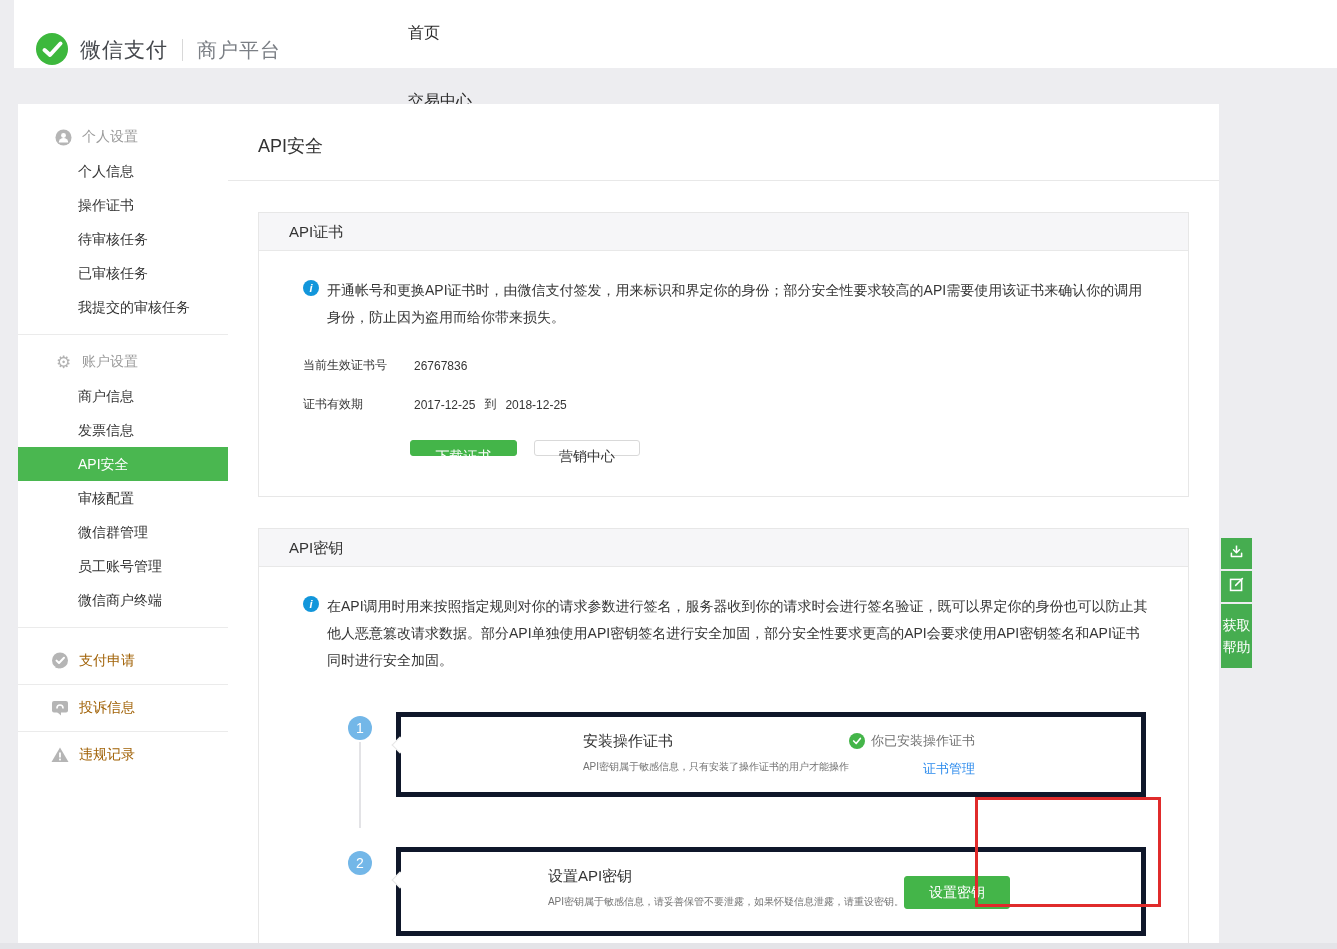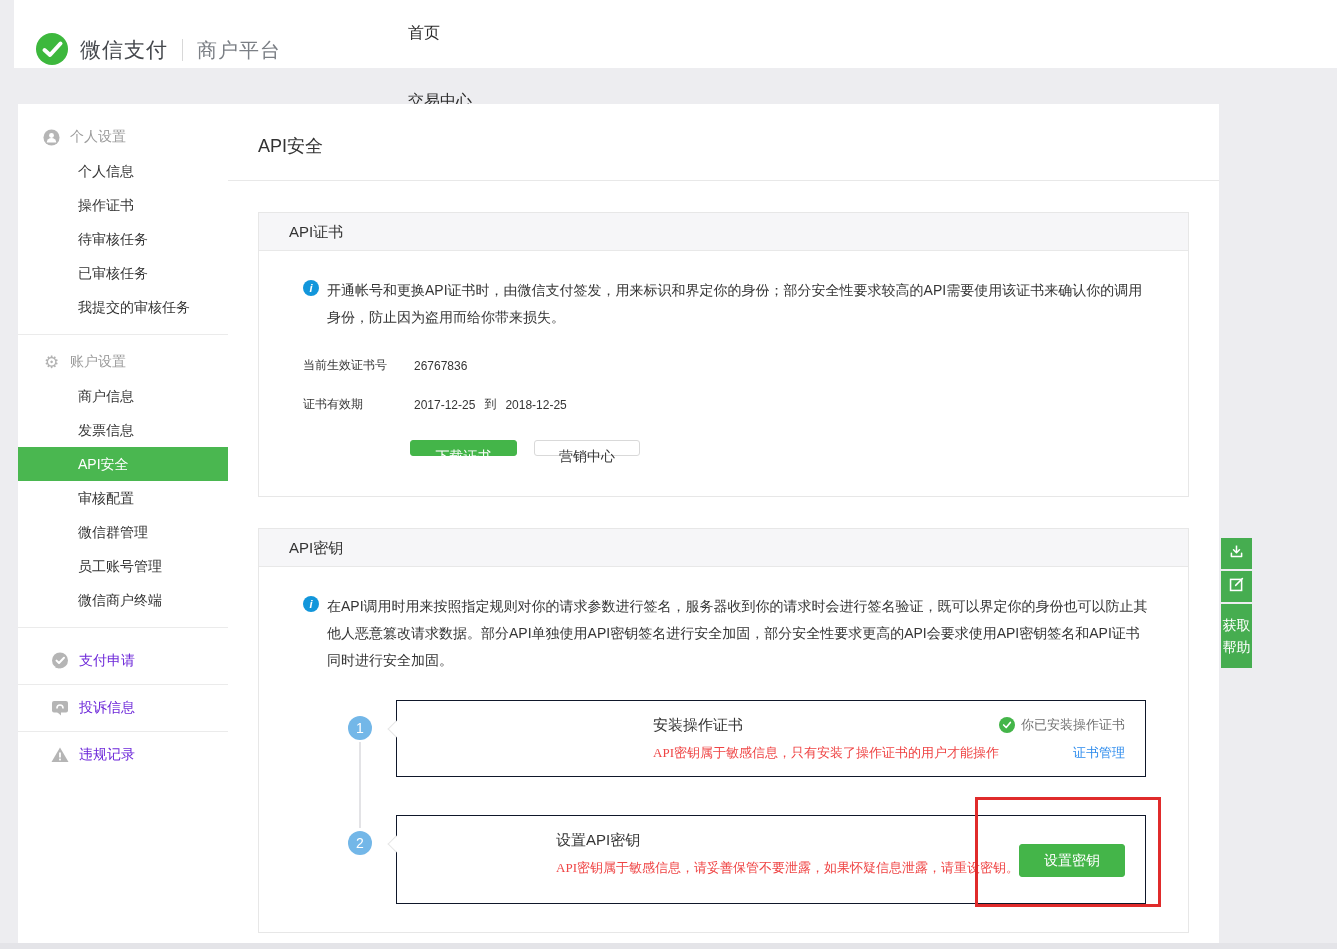--- a/index.html
+++ b/index.html
@@ -13,26 +13,26 @@
   .brand { display:flex; align-items:center; margin-left:20px; }
   .logo-icon { width:36px; height:36px; display:inline-block; margin-right:10px; }
   .brand-title { font-size:21px; color:#45484d; letter-spacing:1px; }
   .brand-sep { width:1px; height:22px; background:#d8d8d8; margin:0 14px; }
   .brand-subtitle { font-size:20px; color:#7b7f85; letter-spacing:1px; }
   .nav { display:flex; height:68px; margin-left:100px;flex-direction:column; }
   .nav-item { font-size:16px; color:#2b2b2b; padding:0 27px; height:68px; line-height:66px; cursor:pointer; border-bottom:4px solid transparent; }
   .nav-item.active { border-bottom-color:#44b549; }
   
   .sidebar { position:absolute; left:18px; top:104px; width:210px; height:839px; background:#fff; padding-top:16px; font-size:14px; }
-  .side-group-header { height:34px; display:flex; align-items:center; color:#9c9c9c; padding-left:25px; }
+  .side-group-header { height:34px; display:flex; align-items:center; color:#9c9c9c; padding-left:37px; }
   .side-group-header .gicon { width:17px; height:17px; margin-right:10px; display:inline-flex; align-items:center; justify-content:center; }
   .side-item { height:34px; line-height:34px; padding-left:60px; color:#353535; cursor:pointer; }
   .side-item.active { background:#4ab750; color:#fff; }
   .side-divider { height:1px; background:#ebebeb; margin:10px 0; }
-  .side-link { height:46px; display:flex; align-items:center; padding-left:33px; color:#6d28d9; cursor:pointer; }
+  .side-link { height:46px; display:flex; align-items:center; padding-left:33px; color:#a16207; cursor:pointer; }
   .side-link .gicon { width:18px; height:18px; margin-right:10px; display:inline-flex; align-items:center; justify-content:center; }
   .gear-glyph { font-size:17px; color:#b2b2b2; line-height:1; }
   
   .main { position:absolute; left:228px; top:104px; width:991px; height:839px; background:#fff; }
   .page-title { font-size:18px; color:#333; padding:30px 0 0 30px; height:77px; border-bottom:1px solid #e8e8e8; }
   .card { margin:31px 30px 0 30px; border:1px solid #e7e7e7; background:#fff; }
   .card-header { background:#f6f6f8; border-bottom:1px solid #e8e8e8; height:38px; line-height:38px; padding-left:30px; font-size:15px; color:#333; }
   .card-body { padding:26px 0 0 44px; }
   .info-row { display:flex; margin-bottom:26px; }
   .info-icon { flex:0 0 16px; width:16px; height:16px; border-radius:50%; background:#1296db; color:#fff; font-size:11px; font-weight:bold; font-style:italic; text-align:center; line-height:16px; margin-right:8px; margin-top:3px; }
@@ -44,24 +44,24 @@
   .btn { font-size:14px; height:16px; border-radius:3px; cursor:pointer; text-align:center; }
   .btn-green { width:107px; background:#44b549; border:1px solid #44b549; color:#fff; line-height:30px; }
   .btn-white { width:106px; background:#fff; border:1px solid #d9d9d9; color:#353535; line-height:30px; margin-left:17px; }
   
   .steps { position:relative; margin:16px 42px 28px 0; padding-left:0; }
   .step-connector { position:absolute; left:56px; top:42px; width:2px; height:86px; background:#e3e3e6; }
   .step { display:flex; margin-bottom:38px; position:relative; }
   .step:last-child { margin-bottom:26px; }
   .step-num { flex:0 0 93px; padding-top:16px; }
   .step-circle { width:24px; height:24px; margin-left:45px; border-radius:50%; background:#73b7e8; color:#fff; font-size:14px; text-align:center; line-height:24px; }
-  .step-box { flex:1; border:1px solid #0f172a; background:#fff; position:relative; padding:15px 20px 14px 36px; display:flex; justify-content:flex-end; }
+  .step-box { flex:1; border:5px solid #0f172a; background:#fff; position:relative; padding:15px 20px 14px 36px; display:flex; justify-content:center;margin-top:12px; }
   .step-box .pointer { position:absolute; left:-7px; top:22px; width:12px; height:12px; background:#fff; border-left:1px solid #e6e6e6; border-bottom:1px solid #e6e6e6; transform:rotate(45deg); }
   .step-title { font-size:15px; color:#353535; margin-bottom:9px; }
-  .step-desc { font-size:13px; color:#ef4444;font-family:Liberation Serif, serif; }
+  .step-desc { font-size:10px; color:#737373; }
   .step-right { text-align:right; }
   .status-line { display:flex; align-items:center; justify-content:flex-end; font-size:13px; color:#737373; }
   .check-icon { width:16px; height:16px; border-radius:50%; background:#44b549; display:inline-flex; align-items:center; justify-content:center; margin-right:6px; }
   .link-blue { display:inline-block; margin-top:10px; font-size:13px; color:#2e8ced; cursor:pointer; text-decoration:none; }
   .btn-setkey { width:106px; height:33px; background:#44b549; border:1px solid #44b549; border-radius:3px; color:#fff; font-size:14px; line-height:31px; text-align:center; cursor:pointer; align-self:center; }
   .step2-box { min-height:89px; }
   .step1-box { min-height:75px; }
   
   .float-help { position:absolute; left:1221px; top:538px; width:31px; }
   .fh-btn { width:31px; height:31px; background:#46ad50; margin-bottom:2px; display:flex; align-items:center; justify-content:center; cursor:pointer; }

